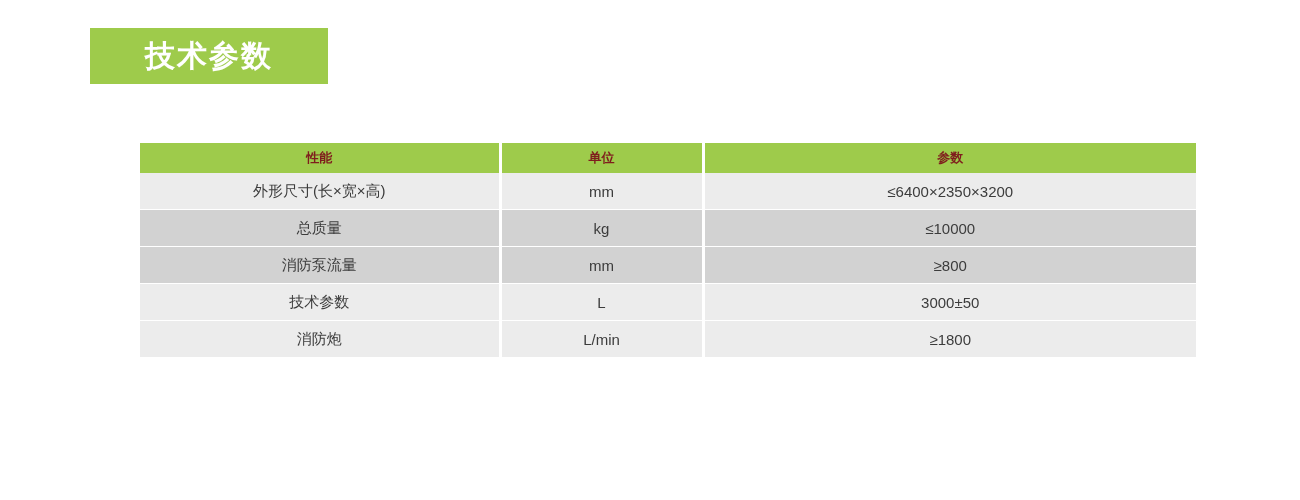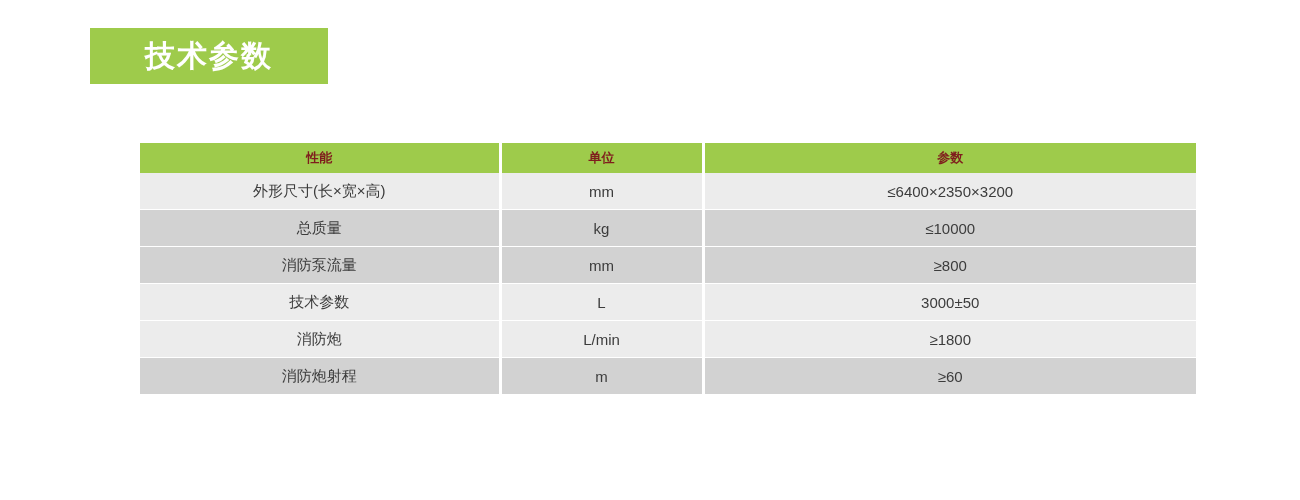--- a/index.html
+++ b/index.html
@@ -122,21 +122,16 @@
       <tr class="odd">
         <td>技术参数</td>
         <td>L</td>
         <td>3000±50</td>
       </tr>
       <tr class="odd">
         <td>消防炮</td>
         <td>L/min</td>
         <td>≥1800</td>
       </tr>
-      <tr class="even">
-        <td>消防炮射程</td>
-        <td>m</td>
-        <td>≥60</td>
-      </tr>
     </tbody>
   </table>
 
 </div>
 
 </body></html>

